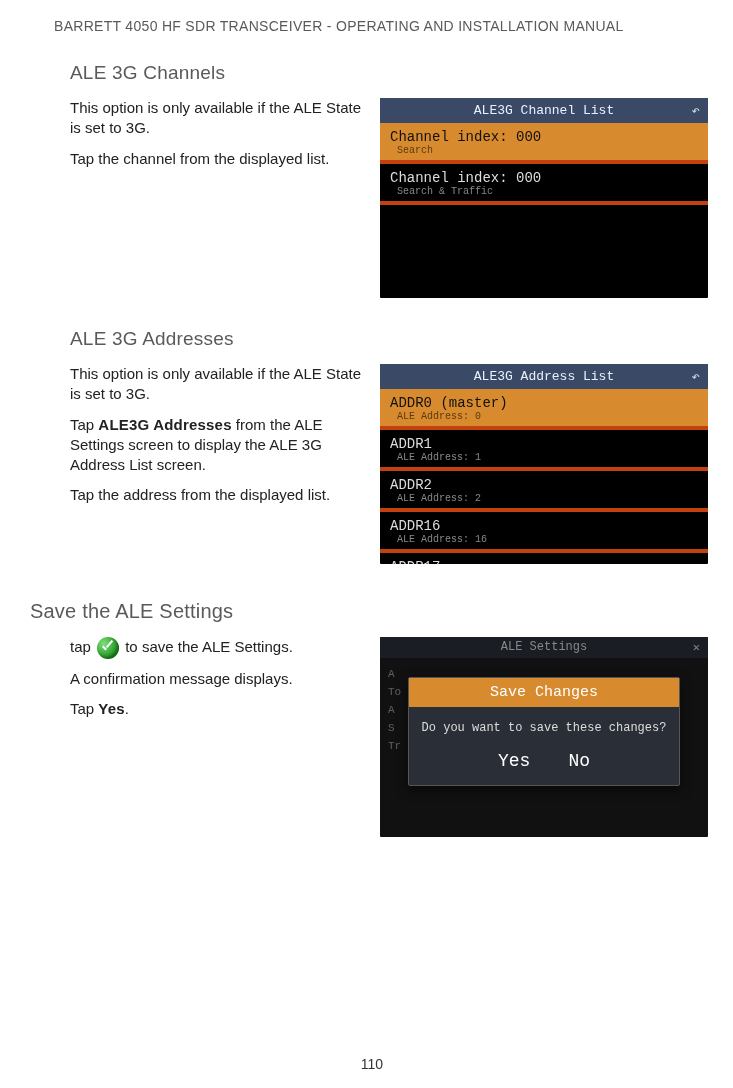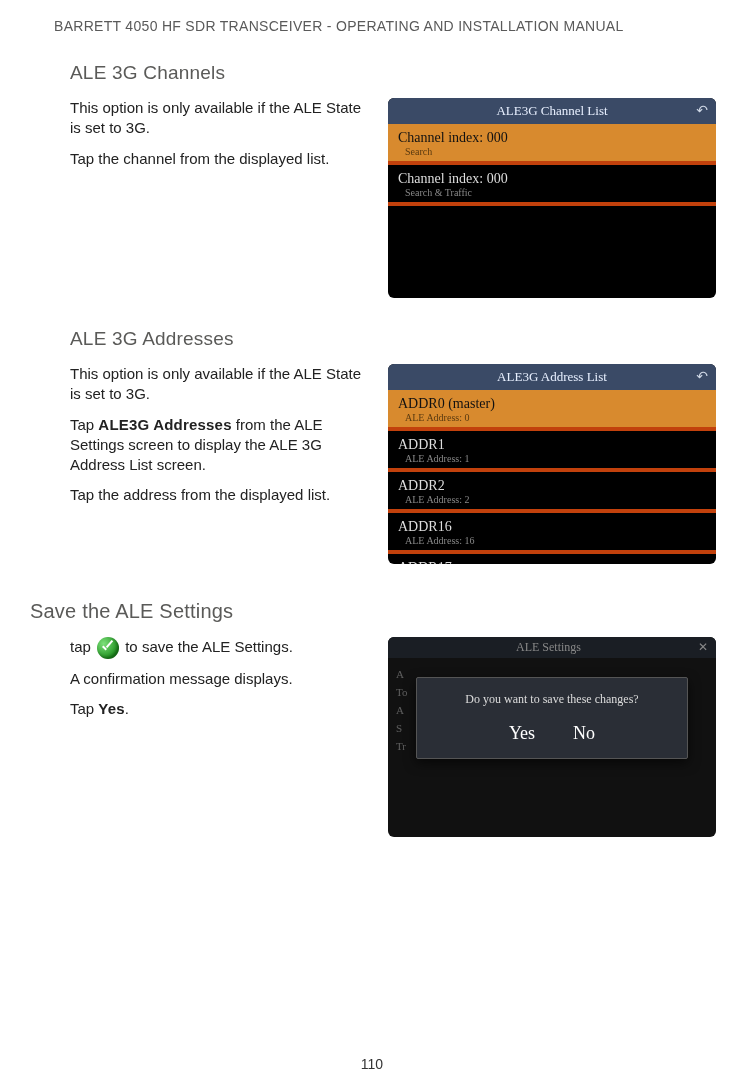--- a/index.html
+++ b/index.html
@@ -24,42 +24,42 @@
       font-size: 19px;
       color: #5a5a58;
       font-weight: 400;
       letter-spacing: 0.2px;
       margin-left: 40px;
       margin-bottom: 14px;
     }
     .section-h.top { font-size: 20px; margin-left: 0; margin-top: 36px; }
     .row {
       display: flex;
-      gap: 18px;
+      gap: 10px;
       margin-left: 40px;
       margin-bottom: 30px;
     }
     .col-text {
       flex: 0 0 300px;
       font-size: 15px;
       line-height: 1.35;
       color: #222;
     }
     .col-text p { margin-bottom: 10px; }
     .col-text .kw { font-weight: 600; letter-spacing: 0.2px; }
     .col-shot {
       flex: 0 0 328px;
     }
     
     .device {
       width: 328px;
       background: #000;
-      border-radius: 6px;
+      border-radius: 1px;
       overflow: hidden;
-      font-family: Liberation Serif, serif;
+      font-family: Liberation Mono, monospace;
     }
     .dev-title {
       background: #3a4a66;
       color: #e8f0ff;
       font-size: 13px;
       text-align: center;
       padding: 5px 0;
       position: relative;
     }
     .dev-title .back {
@@ -224,20 +224,21 @@
         <span>✕</span>
       </div>
       <div class="save-body">
         <div class="save-line">A</div>
         <div class="save-line">To</div>
         <div class="save-line">A</div>
         <div class="save-line">S</div>
         <div class="save-line">Tr</div>
       </div>
       <div class="dialog">
+        <div class="dlg-hd">Save Changes</div>
         <div class="dlg-msg">Do you want to save these changes?</div>
         <div class="dlg-btns">
           <span>Yes</span>
           <span>No</span>
         </div>
       </div>
     </div>
   </div>
 </div>
 

